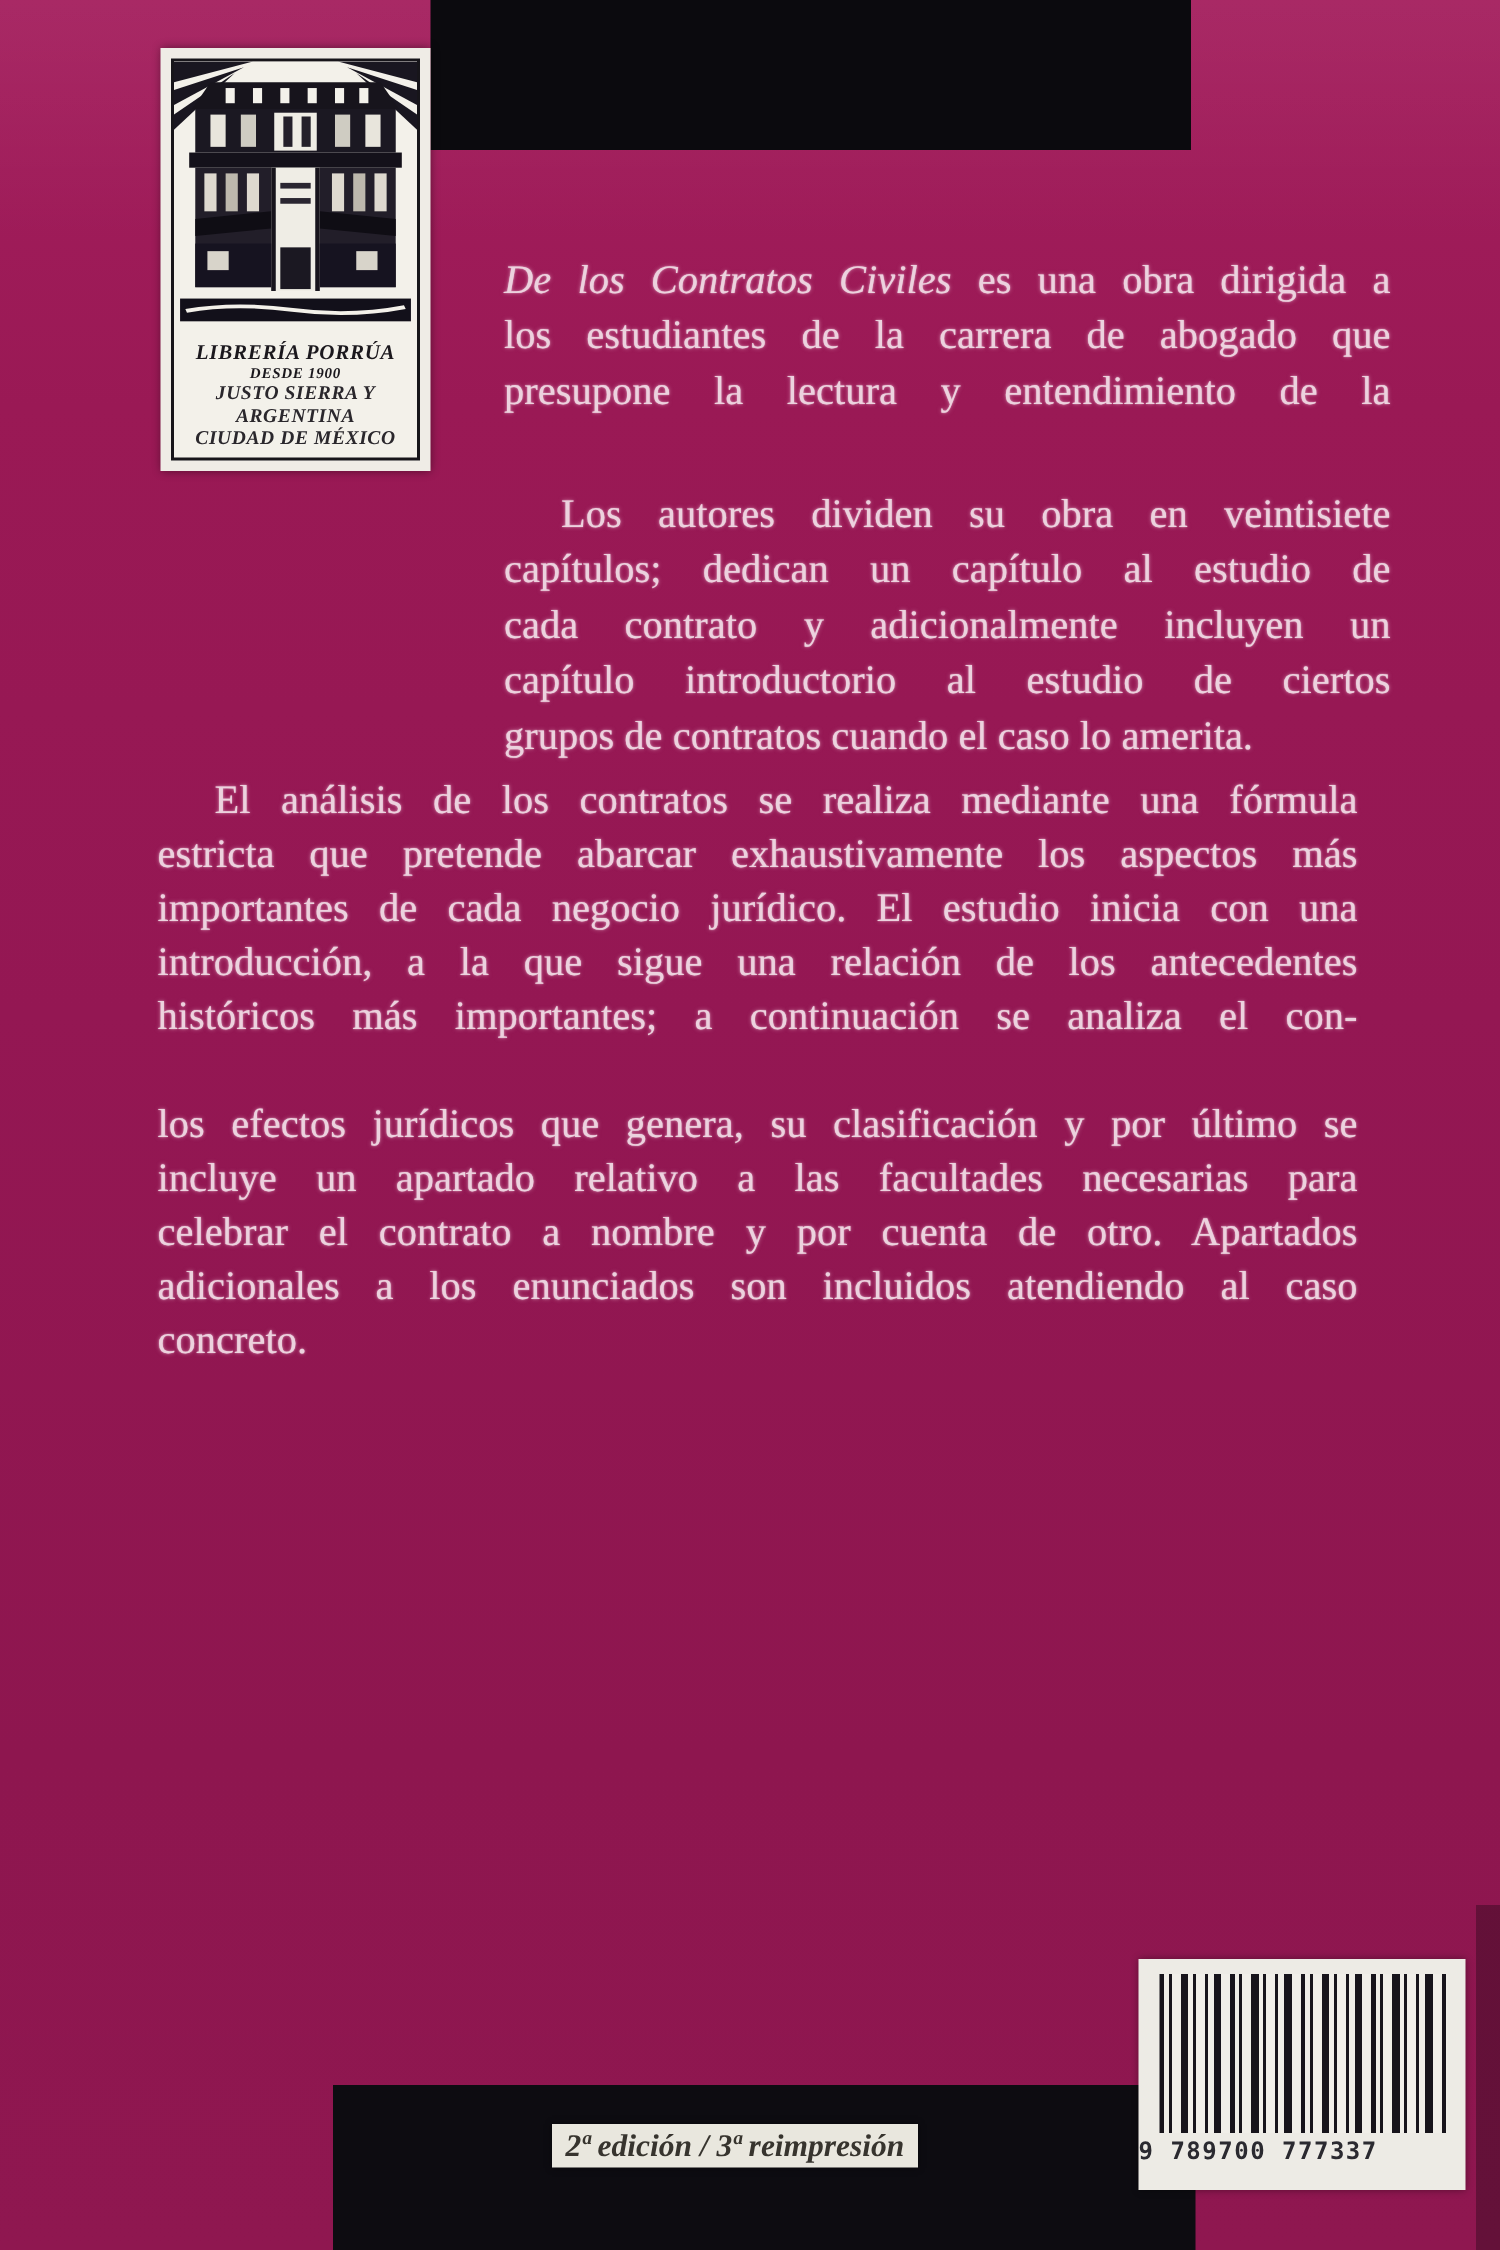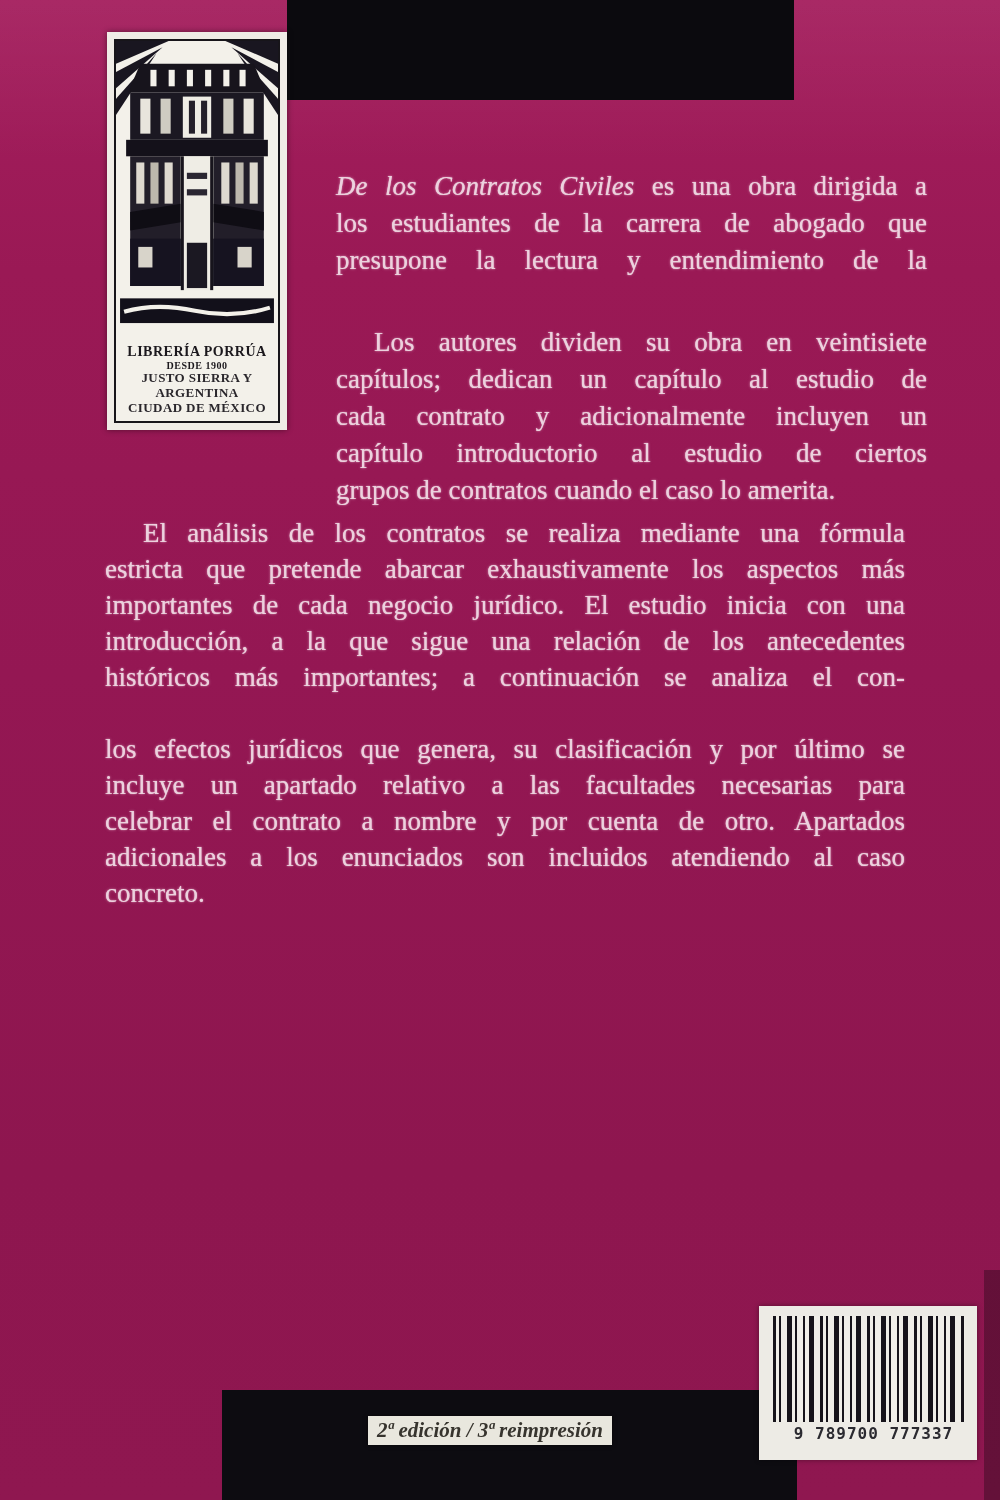--- a/index.html
+++ b/index.html
@@ -5,22 +5,22 @@
   html,body{margin:0;padding:0;background:#111;}
   .cover{
     position:relative;width:1000px;height:1500px;overflow:hidden;
     background:linear-gradient(180deg,#a41e5d 0%, #9a1955 18%, #941753 45%, #8e164f 78%, #8f1750 100%);
     font-family:"Liberation Serif", serif;
   }
   
   .top-black{position:absolute;left:287px;top:0;width:507px;height:100px;background:#0b0a0e;}
   .bottom-black{position:absolute;left:222px;top:1390px;width:575px;height:110px;background:#0d0c11;}
   
-  .logo-label{position:absolute;left:107px;top:32px;width:180px;height:398px;background:#efece6;
-    box-shadow:0 0 6px rgba(0,0,0,.45);padding:7px;box-sizing:border-box;}
+  .logo-label{position:absolute;left:107px;top:32px;width:180px;height:282px;background:#efece6;
+    box-shadow:0 0 6px rgba(0,0,0,.45);padding:7px;box-sizing:border-box;font-style:italic;}
   .logo-frame{border:2px solid #17151a;width:100%;height:100%;box-sizing:border-box;background:#f3f1ea;
     display:flex;flex-direction:column;}
   .engraving{flex:1 1 auto;width:100%;display:block;}
   .logo-text{flex:0 0 auto;text-align:center;color:#1b181d;padding:2px 2px 5px;line-height:1.15;}
   .logo-text .l1{font-weight:bold;font-size:14px;letter-spacing:.5px;}
   .logo-text .l2{font-weight:bold;font-size:10px;letter-spacing:.5px;}
   .logo-text .l3,.logo-text .l4{font-size:13px;font-weight:bold;letter-spacing:.4px;color:#2a272c;}
   
   .bodyline{
     position:absolute;font-size:27px;line-height:36px;color:#ecd2de;
@@ -41,23 +41,23 @@
   .barcode-label{position:absolute;left:759px;top:1306px;width:218px;height:154px;background:#edebe5;
     box-shadow:0 0 5px rgba(0,0,0,.4);}
   .bars{position:absolute;left:14px;right:12px;top:10px;height:106px;filter:blur(.4px);
     background:repeating-linear-gradient(90deg,
       #17141b 0 3px,  #f0eee8 3px 6px,
       #17141b 6px 8px, #f0eee8 8px 14px,
       #17141b 14px 19px, #f0eee8 19px 22px,
       #17141b 22px 24px, #f0eee8 24px 30px,
       #17141b 30px 32px, #f0eee8 32px 36px,
       #17141b 36px 41px, #f0eee8 41px 47px);}
-  .barcode-number{position:absolute;left:0;right:0;top:118px;text-align:center;
+  .barcode-number{position:absolute;left:0;right:0;top:118px;
     font-family:"DejaVu Sans Mono", monospace;font-size:16px;letter-spacing:1px;color:#2b2a30;
-    filter:blur(.45px);font-weight:bold;padding-left:11px;}
+    filter:blur(.45px);font-weight:bold;}
   
   .right-shade{position:absolute;right:0;top:1270px;width:16px;height:230px;background:rgba(20,5,15,.35);}
   .top-sheen{position:absolute;left:0;top:0;width:1000px;height:160px;
     background:linear-gradient(180deg,rgba(255,255,255,.05),rgba(255,255,255,0));pointer-events:none;}
 </style>
 </head>
 <body>
 
 <div class="cover">
 

